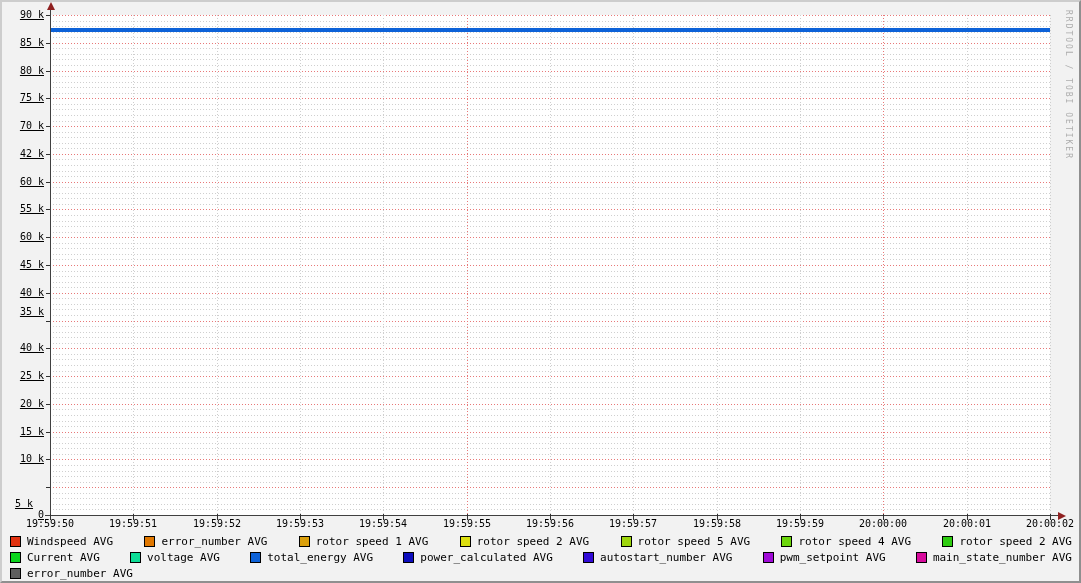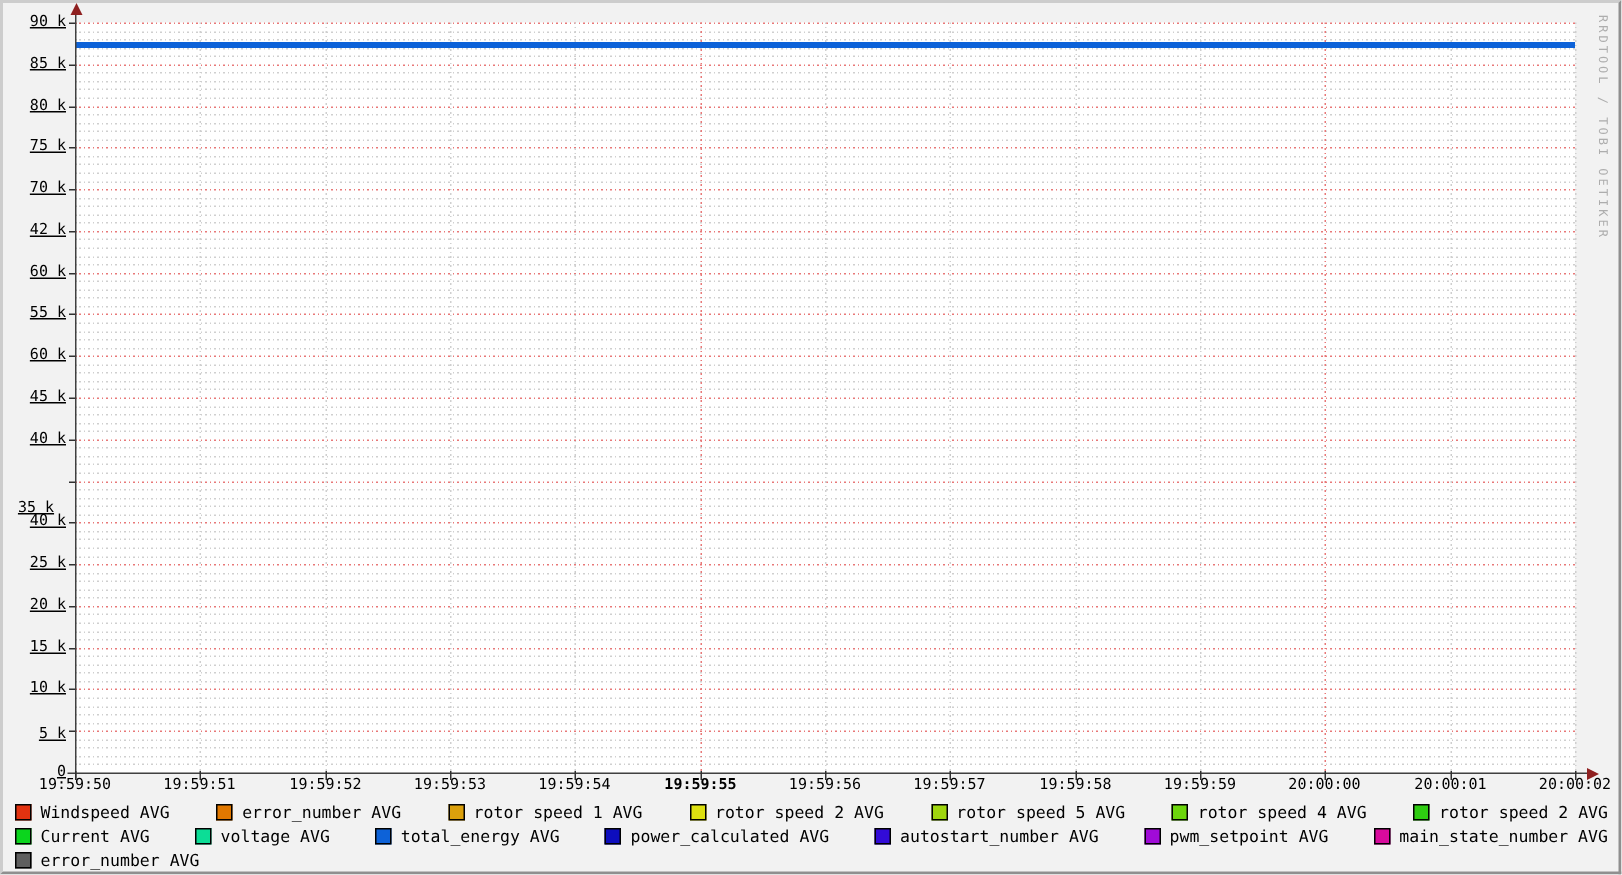--- a/index.html
+++ b/index.html
@@ -219,49 +219,49 @@
     <div class="xlabel" style="left: 18px;">19:59:50</div>
     <div class="xtick" style="left: 131px;"></div>
     <div class="xlabel" style="left: 101px;">19:59:51</div>
     <div class="xtick" style="left: 215px;"></div>
     <div class="xlabel" style="left: 185px;">19:59:52</div>
     <div class="xtick" style="left: 298px;"></div>
     <div class="xlabel" style="left: 268px;">19:59:53</div>
     <div class="xtick" style="left: 381px;"></div>
     <div class="xlabel" style="left: 351px;">19:59:54</div>
     <div class="xtick" style="left: 465px;"></div>
-    <div class="xlabel" style="left: 435px; font-weight: bold;">19:59:55</div>
+    <div class="xlabel" style="left: 435px;">19:59:55</div>
     <div class="xtick" style="left: 548px;"></div>
     <div class="xlabel" style="left: 518px;">19:59:56</div>
     <div class="xtick" style="left: 631px;"></div>
     <div class="xlabel" style="left: 601px;">19:59:57</div>
     <div class="xtick" style="left: 715px;"></div>
     <div class="xlabel" style="left: 685px;">19:59:58</div>
     <div class="xtick" style="left: 798px;"></div>
     <div class="xlabel" style="left: 768px;">19:59:59</div>
     <div class="xtick" style="left: 881px;"></div>
     <div class="xlabel" style="left: 851px;">20:00:00</div>
     <div class="xtick" style="left: 965px;"></div>
     <div class="xlabel" style="left: 935px;">20:00:01</div>
     <div class="xtick" style="left: 1048px;"></div>
     <div class="xlabel" style="left: 1018px;">20:00:02</div>
     <div class="ylabel" style="top: 507px;">0</div>
-    <div class="ylabel" style="top: 482px;">5 k</div>
+    <div class="ylabel" style="top: 496px; text-align: center;">5 k</div>
     <div class="ytick" style="top: 485.222px;"></div>
     <div class="ylabel" style="top: 451.444px;">10 k</div>
     <div class="ytick" style="top: 457.444px;"></div>
     <div class="ylabel" style="top: 423.667px;">15 k</div>
     <div class="ytick" style="top: 429.667px;"></div>
     <div class="ylabel" style="top: 395.889px;">20 k</div>
     <div class="ytick" style="top: 401.889px;"></div>
     <div class="ylabel" style="top: 368.111px;">25 k</div>
     <div class="ytick" style="top: 374.111px;"></div>
     <div class="ylabel" style="top: 340.333px;">40 k</div>
     <div class="ytick" style="top: 346.333px;"></div>
-    <div class="ylabel" style="top: 331px; text-align: center;">35 k</div>
+    <div class="ylabel" style="top: 304px;">35 k</div>
     <div class="ytick" style="top: 318.556px;"></div>
     <div class="ylabel" style="top: 284.778px;">40 k</div>
     <div class="ytick" style="top: 290.778px;"></div>
     <div class="ylabel" style="top: 257px;">45 k</div>
     <div class="ytick" style="top: 263px;"></div>
     <div class="ylabel" style="top: 229.222px;">60 k</div>
     <div class="ytick" style="top: 235.222px;"></div>
     <div class="ylabel" style="top: 201.444px;">55 k</div>
     <div class="ytick" style="top: 207.444px;"></div>
     <div class="ylabel" style="top: 173.667px;">60 k</div>

